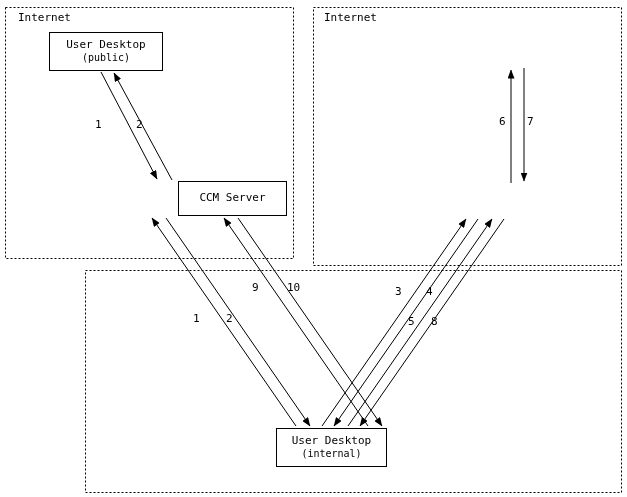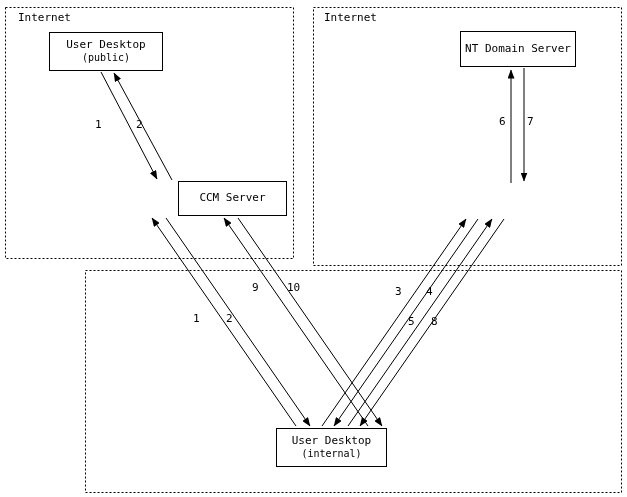--- a/index.html
+++ b/index.html
@@ -66,23 +66,20 @@
 
   <div class="node" style="left:49px;top:32px;width:114px;height:39px;">
     <span class="t1">User Desktop</span>
     <span class="t2">(public)</span>
   </div>
 
   <div class="node" style="left:133px;top:181px;width:109px;height:35px;margin-left:45px;">
     <span class="t1">CCM Server</span>
   </div>
 
-  <div class="node" style="left:460px;top:31px;width:116px;height:36px;">
-    <span class="t1">NT Domain Server</span>
-  </div>
 
 
   <div class="node" style="left:276px;top:428px;width:111px;height:39px;">
     <span class="t1">User Desktop</span>
     <span class="t2">(internal)</span>
   </div>
 
   <div class="edge-label" style="left:95px;top:118px;">1</div>
   <div class="edge-label" style="left:136px;top:118px;">2</div>
   <div class="edge-label" style="left:499px;top:115px;">6</div>

